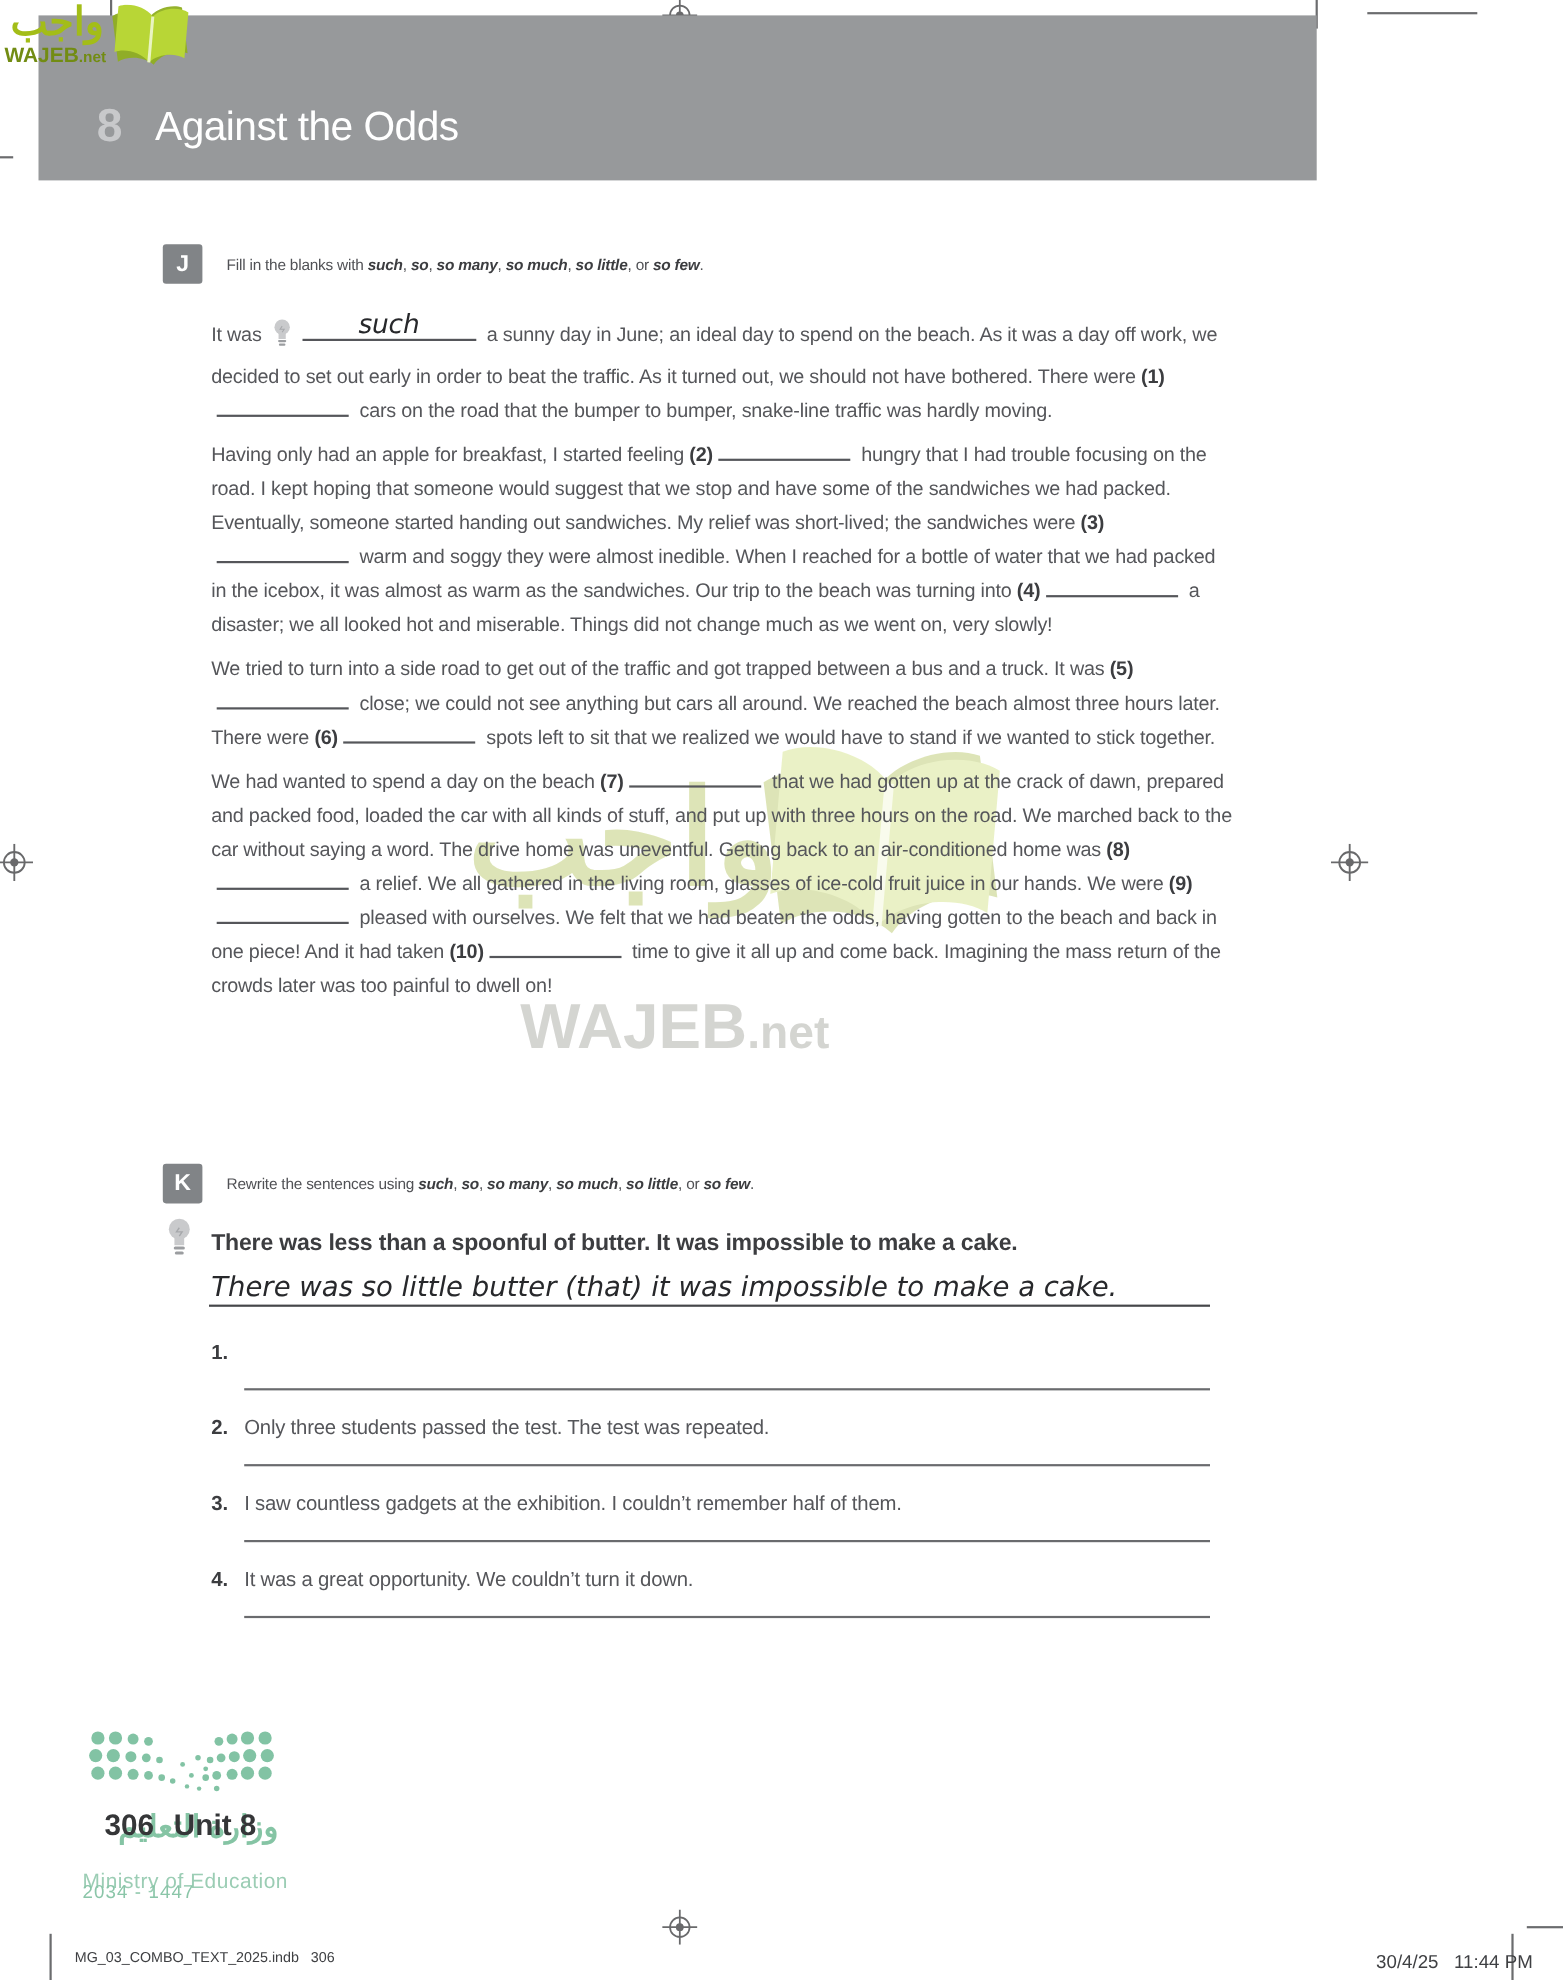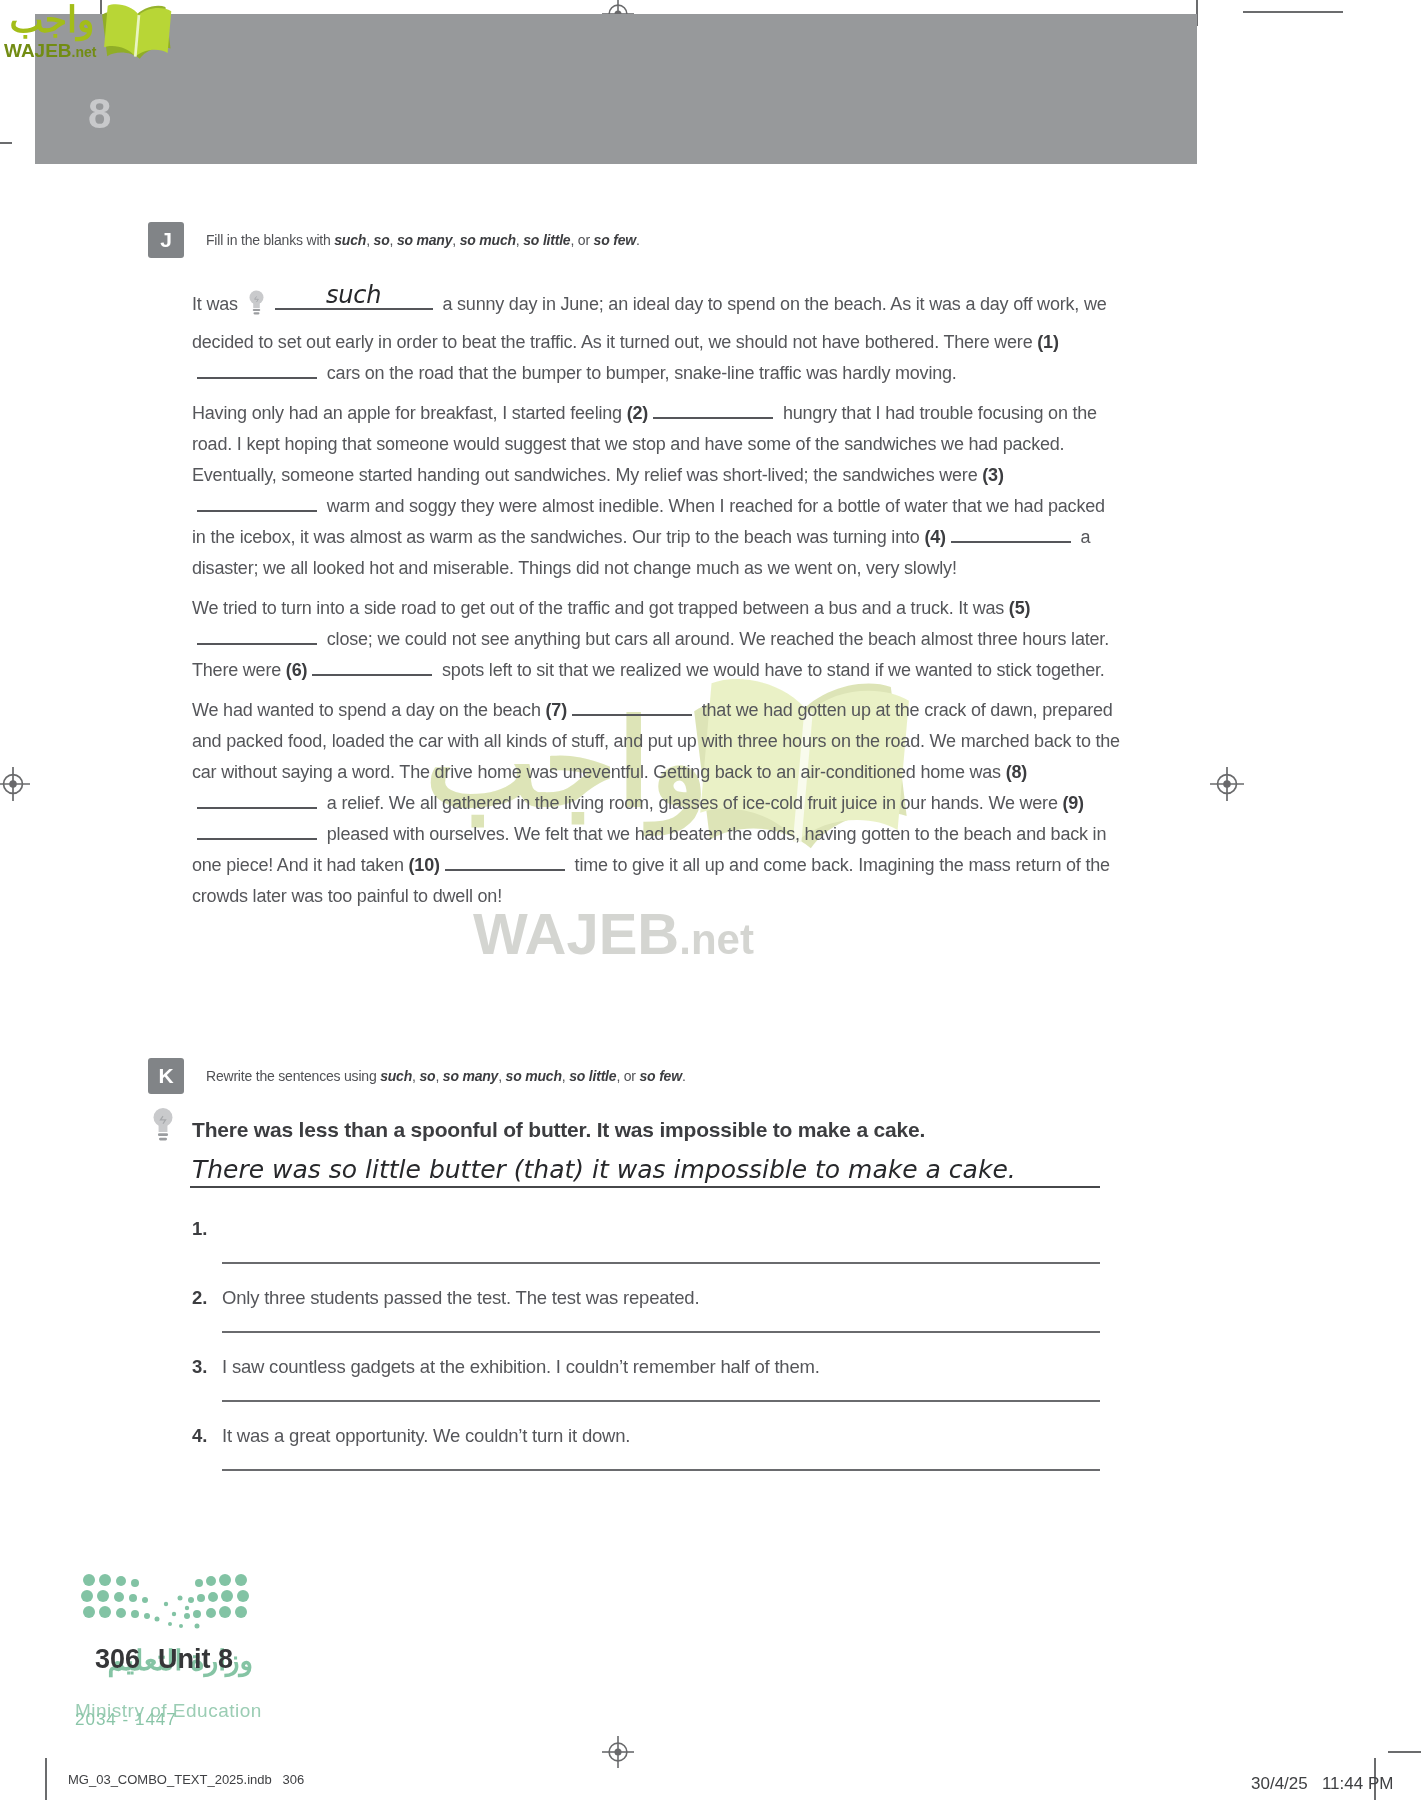--- a/index.html
+++ b/index.html
@@ -96,20 +96,21 @@
   <div class="cropline" style="left:100px;top:0;width:2px;height:26px;"></div>
   <div class="cropline" style="left:0;top:142px;width:12px;height:2px;"></div>
   <div class="cropline" style="left:1196px;top:0;width:2px;height:26px;"></div>
   <div class="cropline" style="left:1243px;top:11px;width:100px;height:2px;"></div>
   <div class="cropline" style="left:45px;top:1758px;width:2px;height:42px;"></div>
   <div class="cropline" style="left:1374px;top:1758px;width:2px;height:42px;"></div>
   <div class="cropline" style="left:1388px;top:1751px;width:33px;height:2px;"></div>
 
   <div class="band">
     <div class="unit-num">8</div>
+    <div class="unit-title">Against the Odds</div>
   </div>
 
   <div class="wajeb">
     <div class="ar">واجب</div>
     <div class="en"><span>WAJEB</span><span class="net">.net</span></div>
     <svg class="book" width="78" height="66" viewBox="0 0 70 60">
       <g transform="rotate(-7 35 30)">
         <path d="M35 12 C28 4 14 2 6 6 L6 44 C14 40 28 42 35 50 C42 42 56 40 64 44 L64 6 C56 2 42 4 35 12 Z" fill="#8fae21" opacity="0.95"></path>
       </g>
       <g transform="rotate(5 35 30)">

